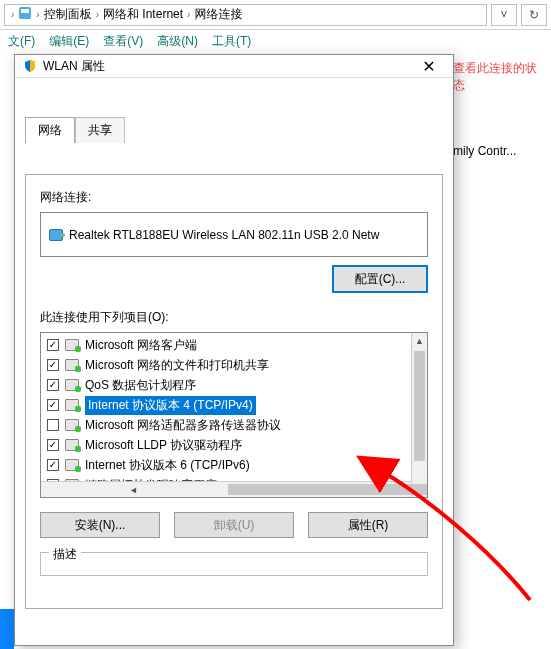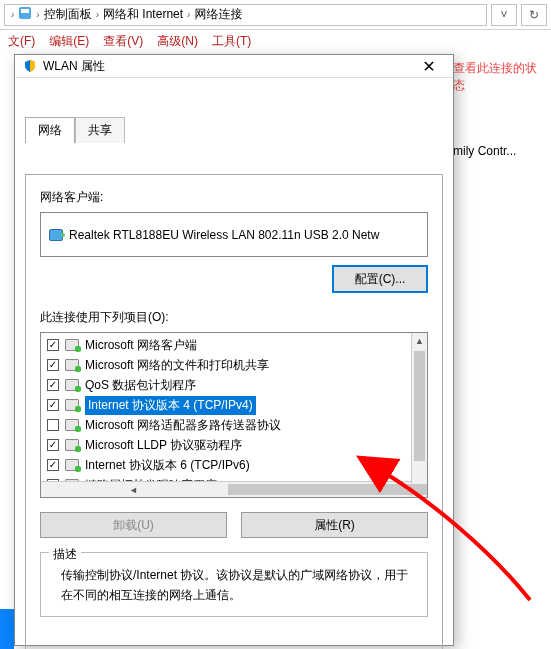--- a/index.html
+++ b/index.html
@@ -36,21 +36,21 @@
   .addrbar .chev { color: #666; font-size: 10px; }
   .addrbar .btn { width: 26px; height: 22px; border: 1px solid #c0c0c0; margin-left: 4px; display:flex; align-items:center; justify-content:center; color:#555; }
   .menubar {
     position: absolute;
     top: 30px; left: 0; right: 0;
     height: 22px;
     display: flex;
     align-items: center;
     gap: 14px;
     padding: 0 8px;
-    color: #b91c1c;
+    color: #0f766e;
   }
   .rightcol {
     position: absolute;
     top: 60px; right: 8px;
     width: 90px;
     color: #000;
   }
   .rightcol .hdr { color: #ef4444; margin-bottom: 50px; }
   .rightcol .txt { color: #000; }
   
@@ -229,21 +229,21 @@
     <span class="title">WLAN 属性</span>
     <span class="close">✕</span>
   </div>
 
   <div class="tabs">
     <div class="tab">网络</div>
     <div class="tab inactive">共享</div>
   </div>
 
   <div class="tabbody">
-    <div class="lbl">网络客户端:</div>
+    <div class="lbl">网络连接:</div>
     <div class="adapterbox">
       <span class="adapter-icon"></span>
       <span>Realtek RTL8188EU Wireless LAN 802.11n USB 2.0 Netw</span>
     </div>
     <div class="row-right">
       <div class="winbtn focus">配置(C)...</div>
     </div>
 
     <div class="lbl">此连接使用下列项目(O):</div>
 
@@ -300,27 +300,27 @@
       <div class="scroll h">
         <div class="arr">◄</div>
         <div class="track">
             <div class="thumb"></div>
           </div>
         <div class="arr">►</div>
       </div>
     </div>
 
     <div class="btnrow">
+      <div class="winbtn">安装(N)...</div>
       <div class="winbtn disabled">卸载(U)</div>
       <div class="winbtn">属性(R)</div>
     </div>
 
     <div class="group">
       <div class="legend">描述</div>
-      <div>传输控制协议/Internet 协议。该协议是默认的广域网络协议，用于在不同的相互连接的网络上通信。</div>
     </div>
   </div>
 
   <div class="dlg-buttons">
     <div class="winbtn">取消</div>
   </div>
 </div>
 
 <div class="arrow" style="left:360px; top:450px;">
   <svg width="180" height="160">

